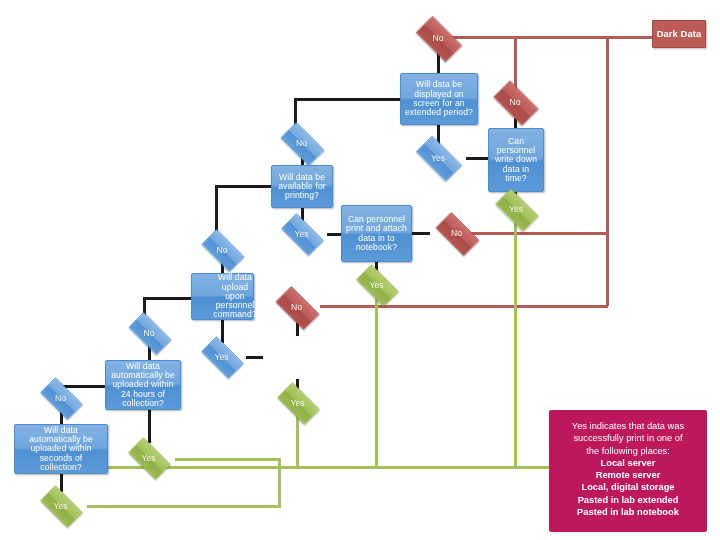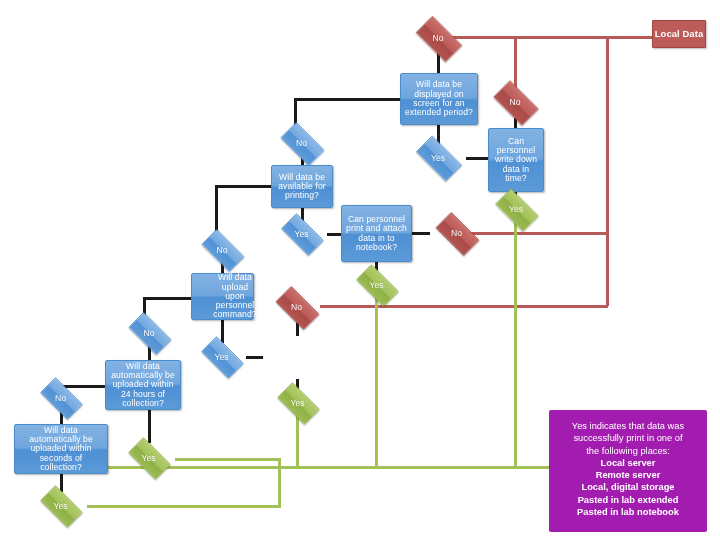--- a/index.html
+++ b/index.html
@@ -29,21 +29,21 @@
   .darkbox{
     background:#bd5b58;
     border:1.5px solid #9e4542;
     border-radius:1px;
     box-shadow:1px 1px 2px rgba(0,0,0,0.25);
     font-size:9.4px;
     font-weight:bold;
   }
 
   .legend{
-    background:#a21caf;
+    background:#be185d;
     border:0;
     border-radius:2px;
     color:#ffffff;
     font-size:9.3px;
     line-height:1.32;
     display:block;
     padding:10px 8px 8px 8px;
     box-sizing:border-box;
     text-align:center;
   }
@@ -144,21 +144,21 @@
   <div class="line green" style="left:77px;top:466px;width:473px;height:2.5px;"></div>
 
   <div class="line green" style="left:175px;top:458px;width:105px;height:2.5px;"></div>
 
   <div class="line green" style="left:87px;top:505px;width:193px;height:2.5px;"></div>
 
   <div class="line green" style="left:278px;top:458px;width:2.5px;height:50px;"></div>
 
   <div class="line green" style="left:77px;top:466px;width:2.5px;height:4px;"></div>
 
-  <div class="node darkbox" style="left:652px;top:20px;width:54px;height:28px;">Local Data</div>
+  <div class="node darkbox" style="left:652px;top:20px;width:54px;height:28px;">Dark Data</div>
 
   <div class="diamond d-red" style="left:409px;top:22px;width:58px;height:32px;">
     <div class="shape"></div>
     <div class="lbl">No</div>
   </div>
 
   <div class="node box" style="left:400px;top:73px;width:78px;height:52px;">Will data be displayed on screen for an extended period?</div>
 
   <div class="diamond d-blue" style="left:409px;top:142px;width:58px;height:31px;">
     <div class="shape"></div>

